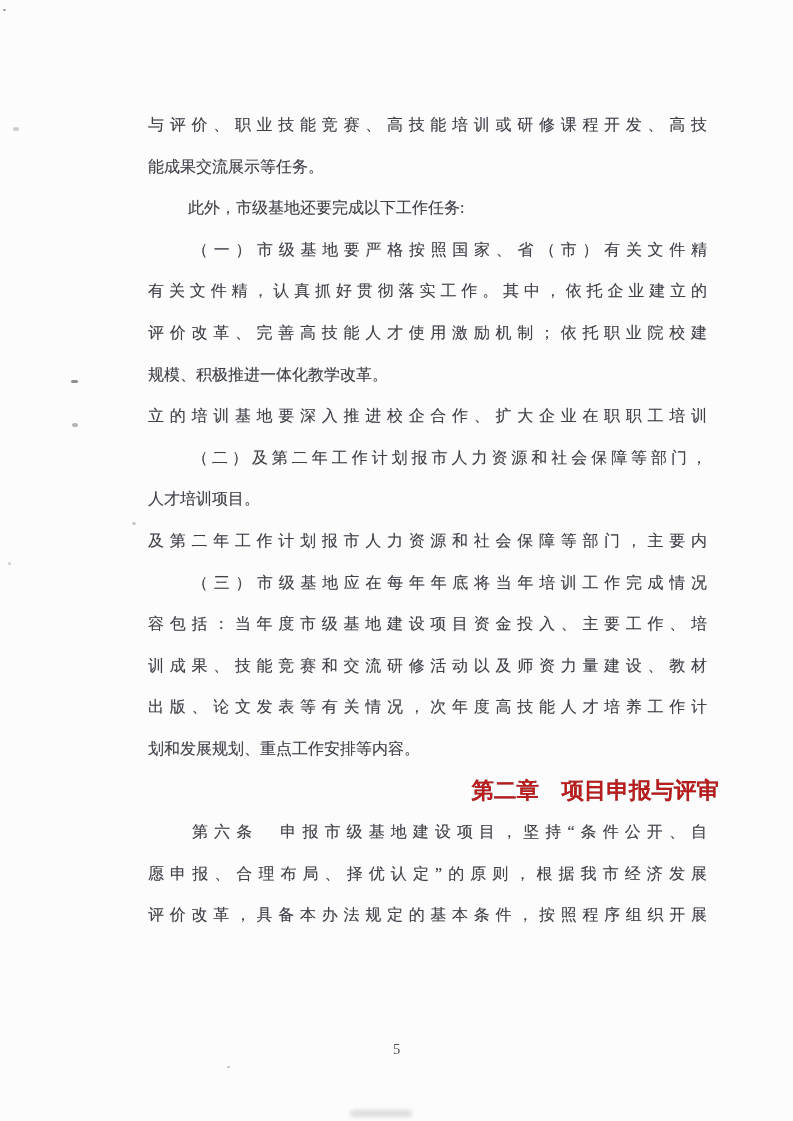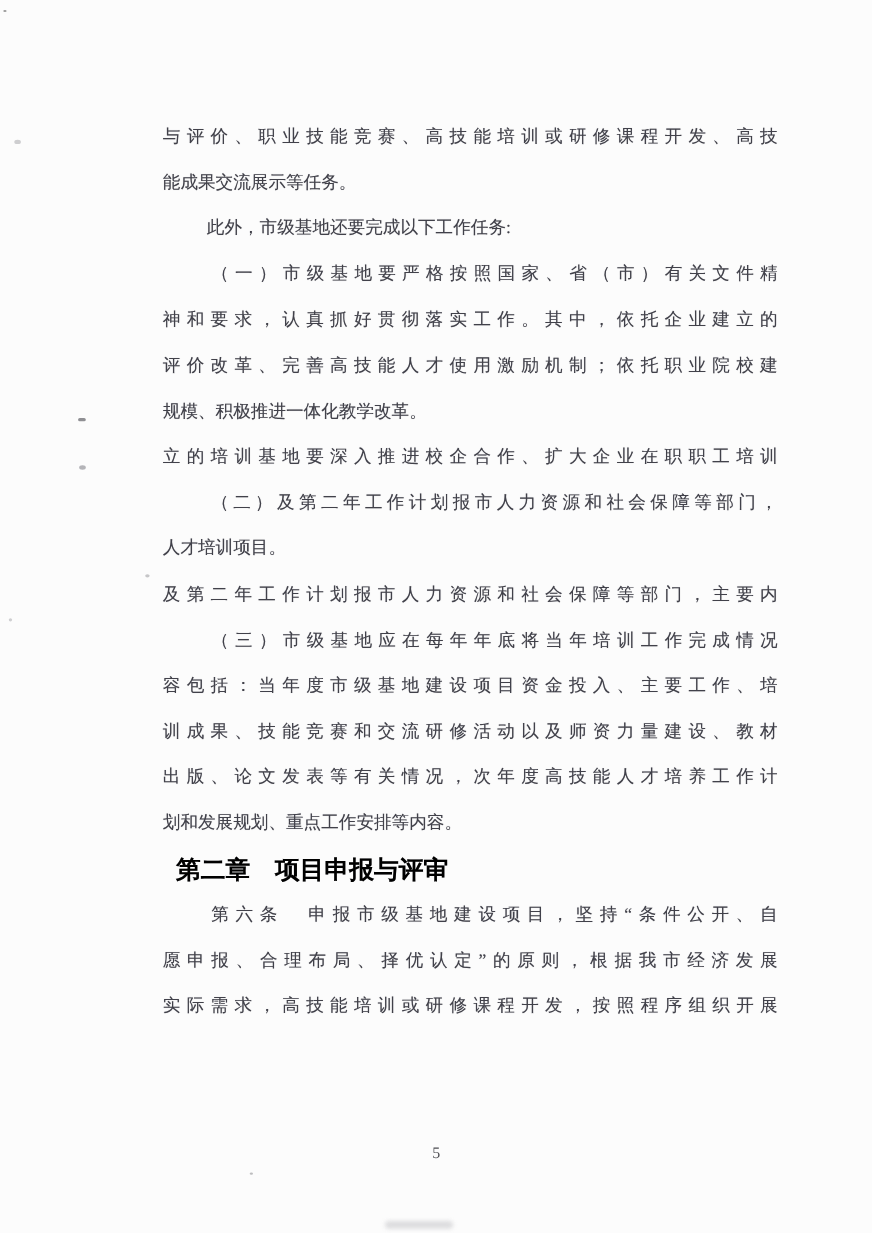--- a/index.html
+++ b/index.html
@@ -30,22 +30,22 @@
     text-align: justify;
     text-align-last: justify;
     text-justify: inter-ideograph;
   }
   .indent { padding-left: 44px; }
   .indent-sm { padding-left: 40px; }
   .heading {
     font-family: "Liberation Sans", "DejaVu Sans", sans-serif;
     font-weight: 700;
     font-size: 22.5px;
-    color: #000000;
-    text-align: left;
+    color: #b91c1c;
+    text-align: right;
     transform: translateX(12px);
     text-shadow: 0 0 0.6px rgba(47,47,54,0.45);
   }
   .pagenum {
     position: absolute;
     top: 1040px;
     left: 0;
     width: 793px;
     text-align: center;
     font-size: 14.5px;
@@ -67,36 +67,36 @@
 </head>
 <body>
 
 <div class="sheet">
 
   <div class="textcol">
     <div class="line justify">与评价、职业技能竞赛、高技能培训或研修课程开发、高技</div>
     <div class="line">能成果交流展示等任务。</div>
     <div class="line indent-sm">此外，市级基地还要完成以下工作任务:</div>
     <div class="line justify indent">（一）市级基地要严格按照国家、省（市）有关文件精</div>
-    <div class="line justify">神和要求，认真抓好贯彻落实工作。其中，依托企业建立的</div>
+    <div class="line justify">有关文件精，认真抓好贯彻落实工作。其中，依托企业建立的</div>
     <div class="line justify">评价改革、完善高技能人才使用激励机制；依托职业院校建</div>
     <div class="line">规模、积极推进一体化教学改革。</div>
     <div class="line justify">立的培训基地要深入推进校企合作、扩大企业在职职工培训</div>
     <div class="line justify indent">（二）及第二年工作计划报市人力资源和社会保障等部门，</div>
     <div class="line">人才培训项目。</div>
     <div class="line justify">及第二年工作计划报市人力资源和社会保障等部门，主要内</div>
     <div class="line justify indent">（三）市级基地应在每年年底将当年培训工作完成情况</div>
     <div class="line justify">容包括：当年度市级基地建设项目资金投入、主要工作、培</div>
     <div class="line justify">训成果、技能竞赛和交流研修活动以及师资力量建设、教材</div>
     <div class="line justify">出版、论文发表等有关情况，次年度高技能人才培养工作计</div>
     <div class="line">划和发展规划、重点工作安排等内容。</div>
     <div class="line heading">第二章　项目申报与评审</div>
     <div class="line justify indent">第六条　申报市级基地建设项目，坚持“条件公开、自</div>
     <div class="line justify">愿申报、合理布局、择优认定”的原则，根据我市经济发展</div>
-    <div class="line justify">实际需求，高技能培训或研修课程开发，按照程序组织开展</div>
+    <div class="line justify">评价改革，具备本办法规定的基本条件，按照程序组织开展</div>
   </div>
 
   <div class="pagenum">5</div>
 
   <div class="speck" style="left:3px;  top:9px;    width:3px; height:2px; background:#9a9a9a;"></div>
   <div class="speck" style="left:13px; top:127px;  width:6px; height:4px; background:#c2c2c4; opacity:.8;"></div>
   <div class="speck" style="left:71px; top:380px;  width:7px; height:3px; background:#8f8f93; border-radius:2px;"></div>
   <div class="speck" style="left:72px; top:423px;  width:6px; height:4px; background:#a7a7ab; opacity:.85;"></div>
   <div class="speck" style="left:132px;top:522px;  width:4px; height:3px; background:#c6c6c8;"></div>
   <div class="speck" style="left:8px;  top:562px;  width:3px; height:3px; background:#cfcfd1;"></div>

